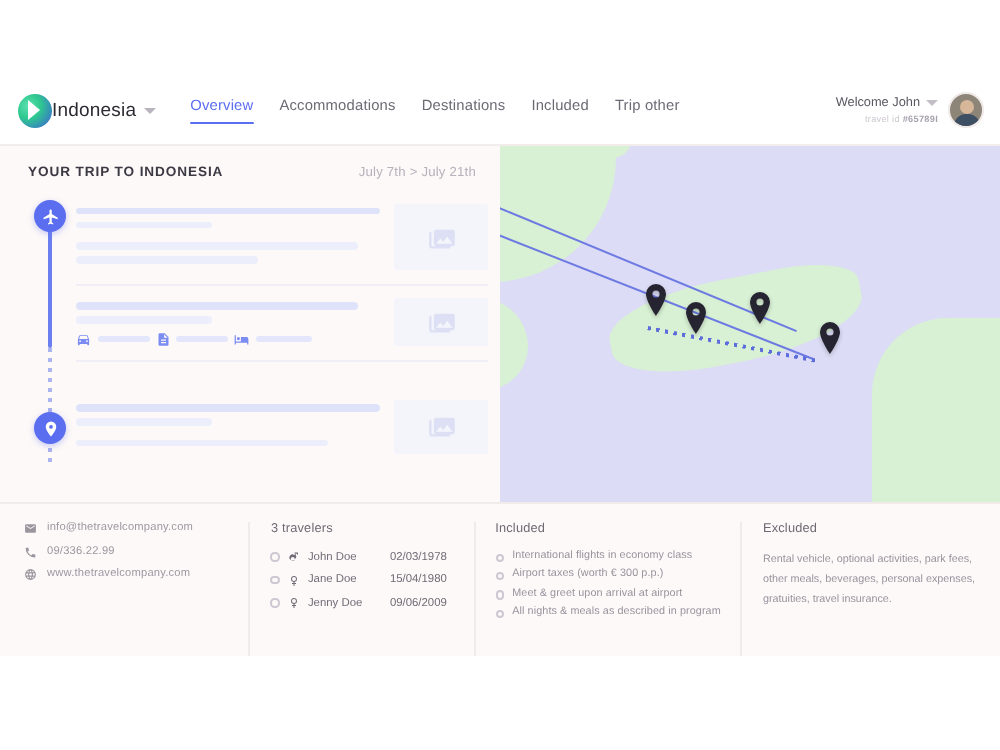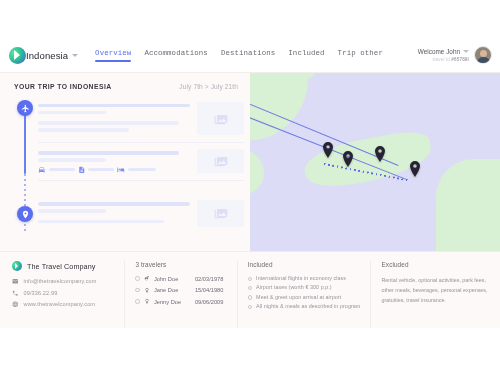--- a/index.html
+++ b/index.html
@@ -36,21 +36,21 @@
     margin-left:0;font-size:9.5px;color:#2c2a33;letter-spacing:.1px;
     display:flex;align-items:center;gap:4px;
   }
   .caret{
     width:0;height:0;border-left:3px solid transparent;border-right:3px solid transparent;
     border-top:3px solid #b9b4bd;
   }
   .navs{display:flex;align-items:center;gap:13px;margin-left:17px;}
   .nav{
     font-size:7.4px;color:#6c6a73;letter-spacing:.1px;position:relative;
-    padding-bottom:5px;white-space:nowrap;font-family:Liberation Mono, monospace;
+    padding-bottom:5px;white-space:nowrap;
   }
   .nav.active{color:#5b6ef0;}
   .nav.active:after{
     content:"";position:absolute;left:0;right:0;bottom:0;height:1.4px;
     background:#5b6ef0;border-radius:2px;
   }
   .user{
     position:absolute;right:8px;top:8px;display:flex;align-items:center;gap:5px;
   }
   .user-txt{text-align:right;}
@@ -322,24 +322,20 @@
         <svg viewBox="0 0 24 32">
             <path d="M12 0A10 10 0 0 0 2 10c0 7.5 10 22 10 22s10-14.5 10-22A10 10 0 0 0 12 0zm0 13.6A3.6 3.6 0 1 1 15.6 10 3.6 3.6 0 0 1 12 13.6z"></path>
           </svg>
       </div>
     </div>
   </div>
 
   <div class="footer">
 
     <div class="fcol c1">
-      <div class="company">
-        <div class="logo-sm"></div>
-        <div class="company-name">The Travel Company</div>
-      </div>
       <div class="crow">
         <svg viewBox="0 0 24 24">
             <path d="M20 4H4a2 2 0 0 0-2 2v12a2 2 0 0 0 2 2h16a2 2 0 0 0 2-2V6a2 2 0 0 0-2-2zm0 4-8 5-8-5V6l8 5 8-5z"></path>
           </svg>
         <span>info@thetravelcompany.com</span>
       </div>
       <div class="crow">
         <svg viewBox="0 0 24 24">
             <path d="M6.6 10.8a15.1 15.1 0 0 0 6.6 6.6l2.2-2.2a1 1 0 0 1 1-.24 11.4 11.4 0 0 0 3.6.58 1 1 0 0 1 1 1V20a1 1 0 0 1-1 1A17 17 0 0 1 3 4a1 1 0 0 1 1-1h3.5a1 1 0 0 1 1 1 11.4 11.4 0 0 0 .58 3.6 1 1 0 0 1-.25 1z"></path>
           </svg>

